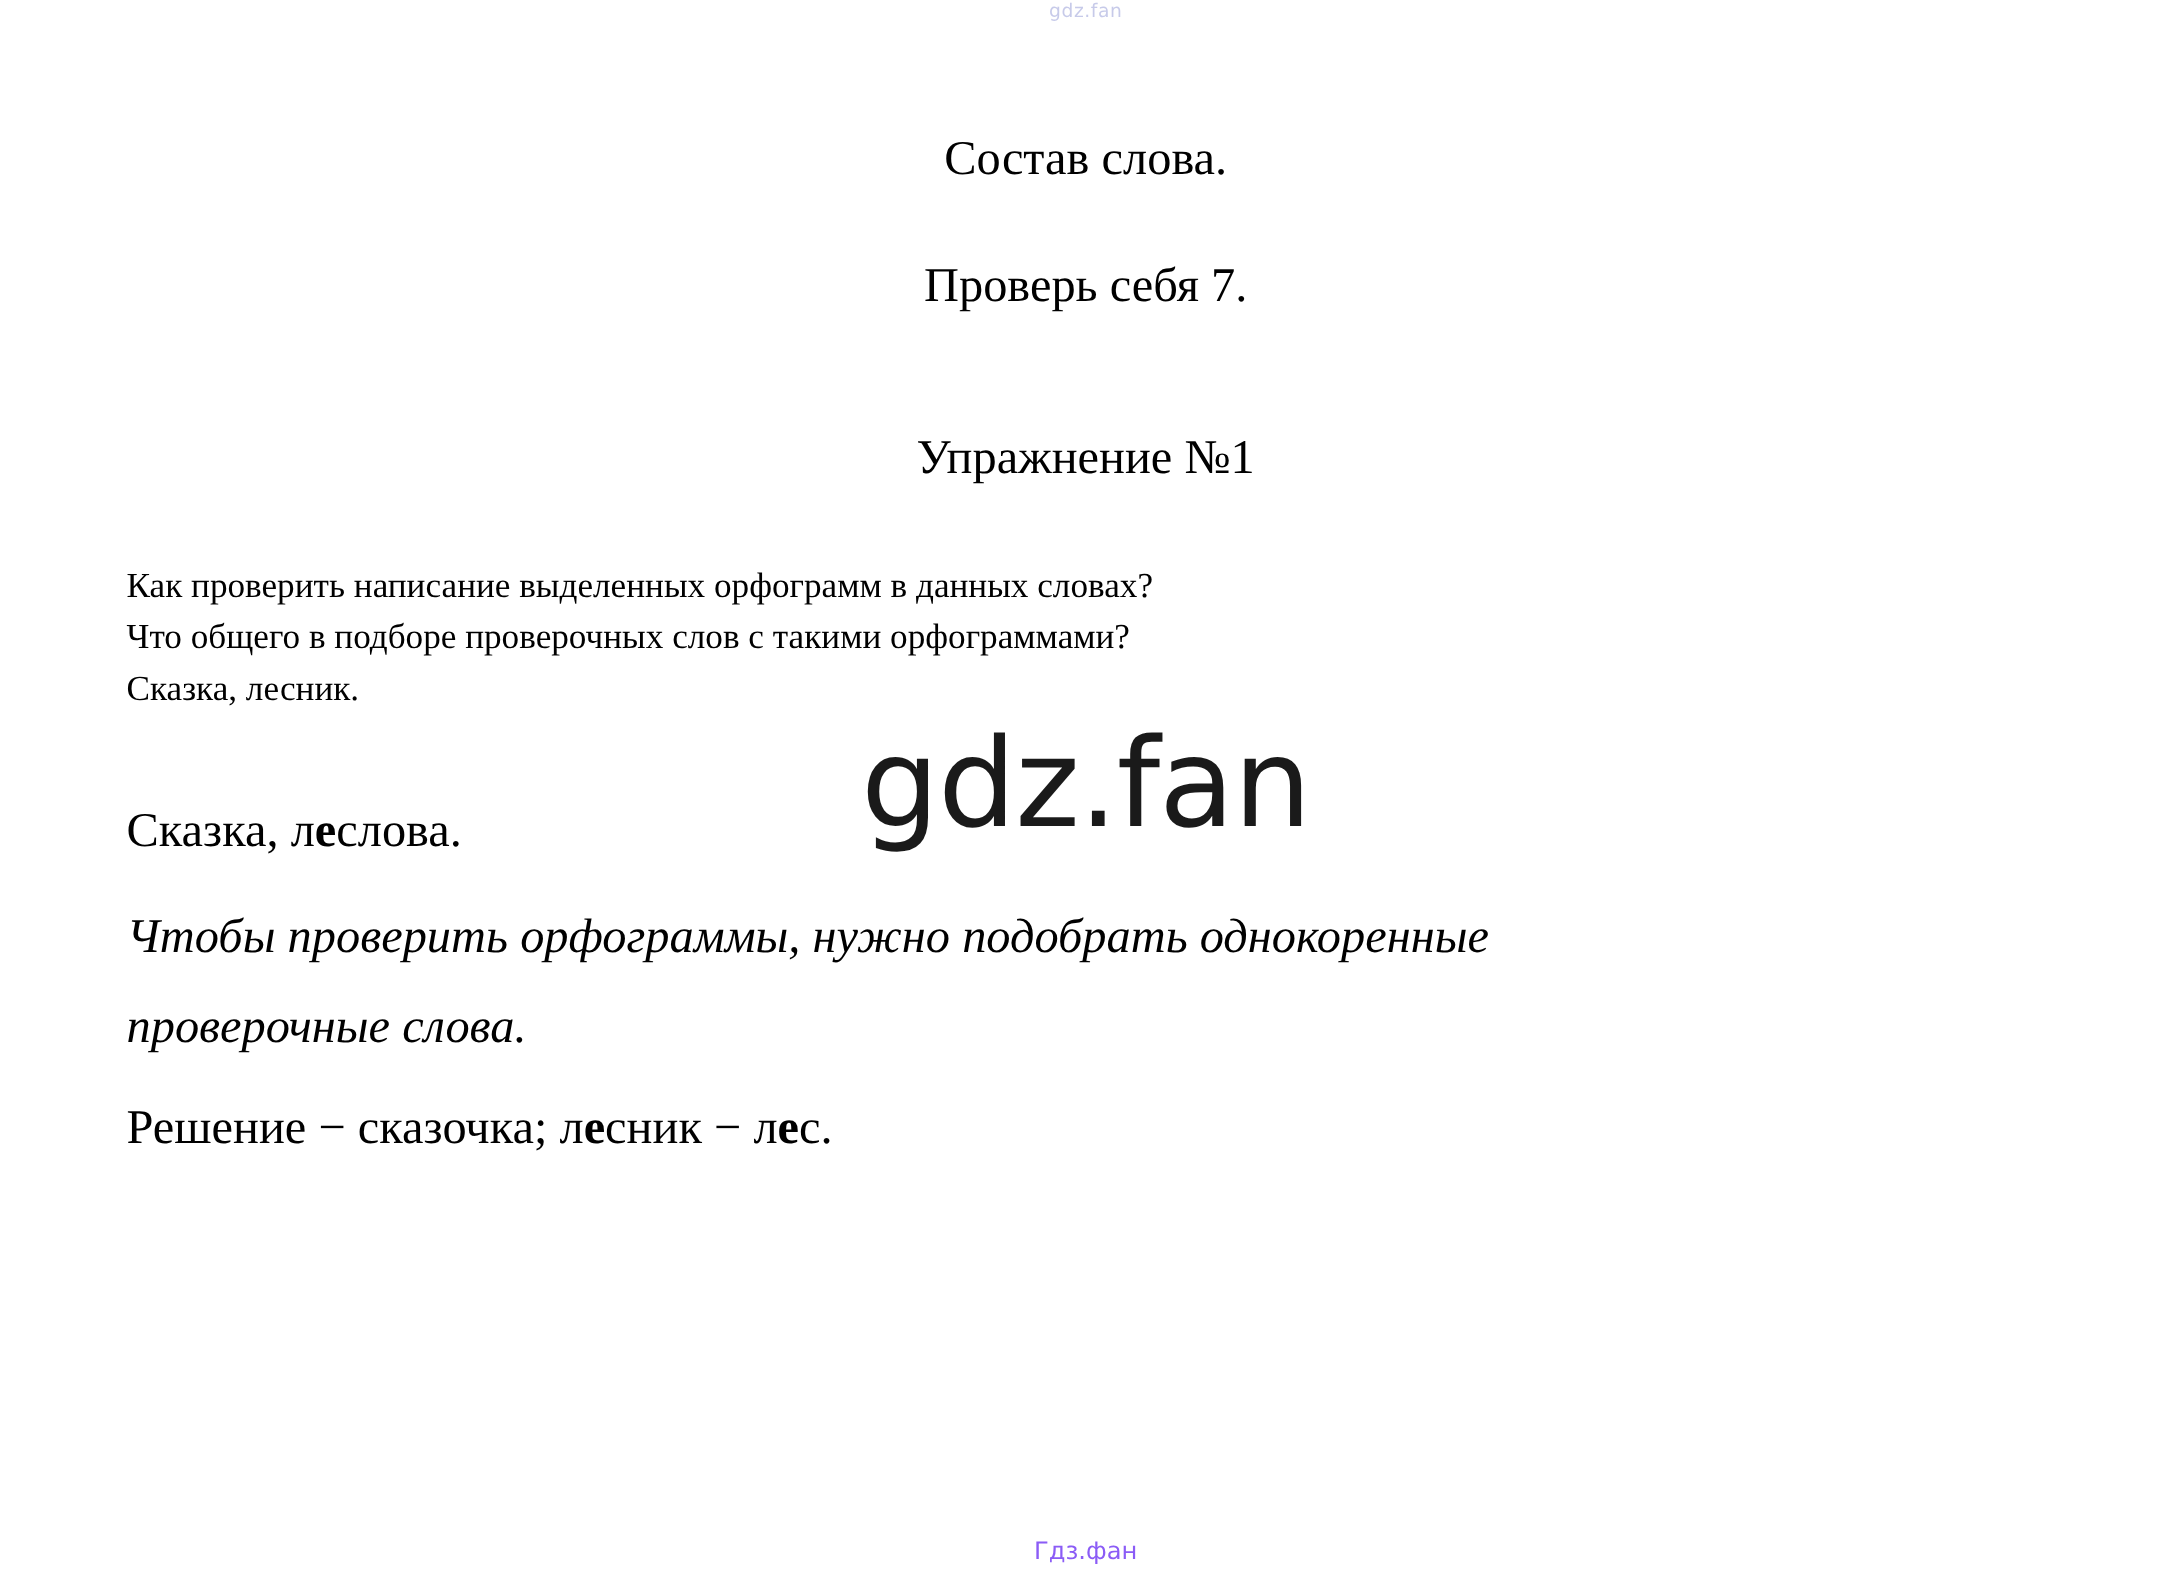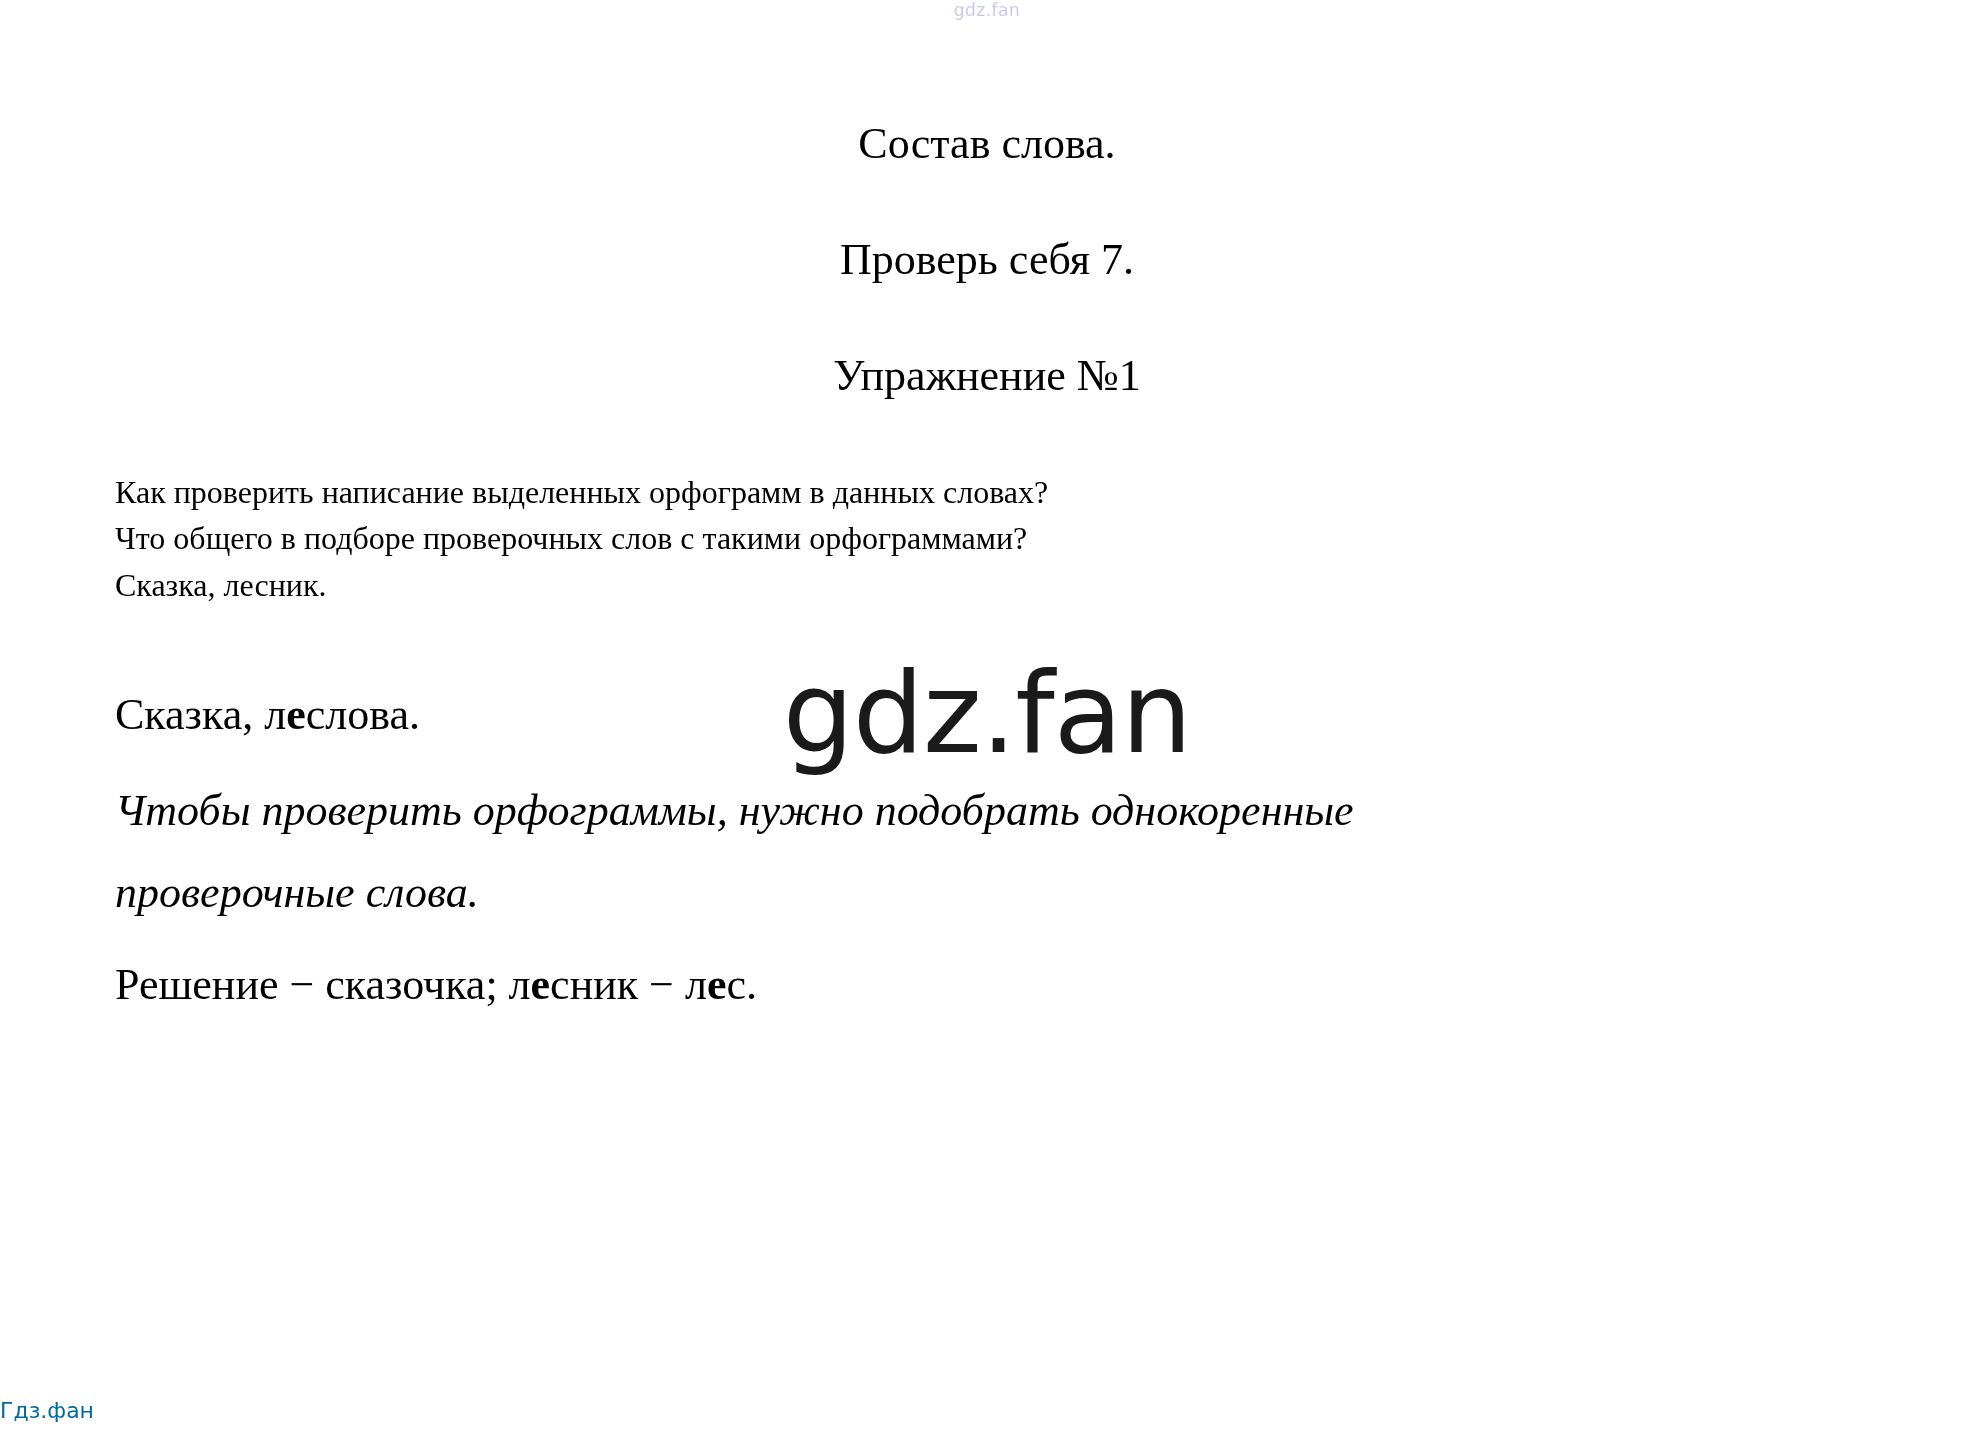--- a/index.html
+++ b/index.html
@@ -45,21 +45,21 @@
     width: 1744px;
   }
 
   .title-block {
     text-align: center;
     font-size: 44px;
     line-height: 1.0;
   }
   .title-line-1 { margin-top: 122px; }
   .title-line-2 { margin-top: 72px; }
-  .title-line-3 { margin-top: 72px; }
+  .title-line-3 { margin-top: 112px; }
 
   .body-block {
     margin-top: 71px;
     font-size: 32px;
     line-height: 1.45;
     text-align: left;
   }
   .body-line { white-space: nowrap; }
 
   .solution-heading {
@@ -95,24 +95,24 @@
     letter-spacing: -1px;
     user-select: none;
     pointer-events: none;
   }
 
   .footer {
     position: absolute;
     left: 0;
     bottom: 22px;
     width: 100%;
-    text-align: left;
+    text-align: center;
     font-family: "DejaVu Sans", sans-serif;
     font-size: 22px;
-    color: #0369a1;
+    color: #8b5cf6;
     user-select: none;
   }
 </style>
 </head>
 <body>
 
 <div class="page">
 
   <div class="top-watermark">gdz.fan</div>
 

